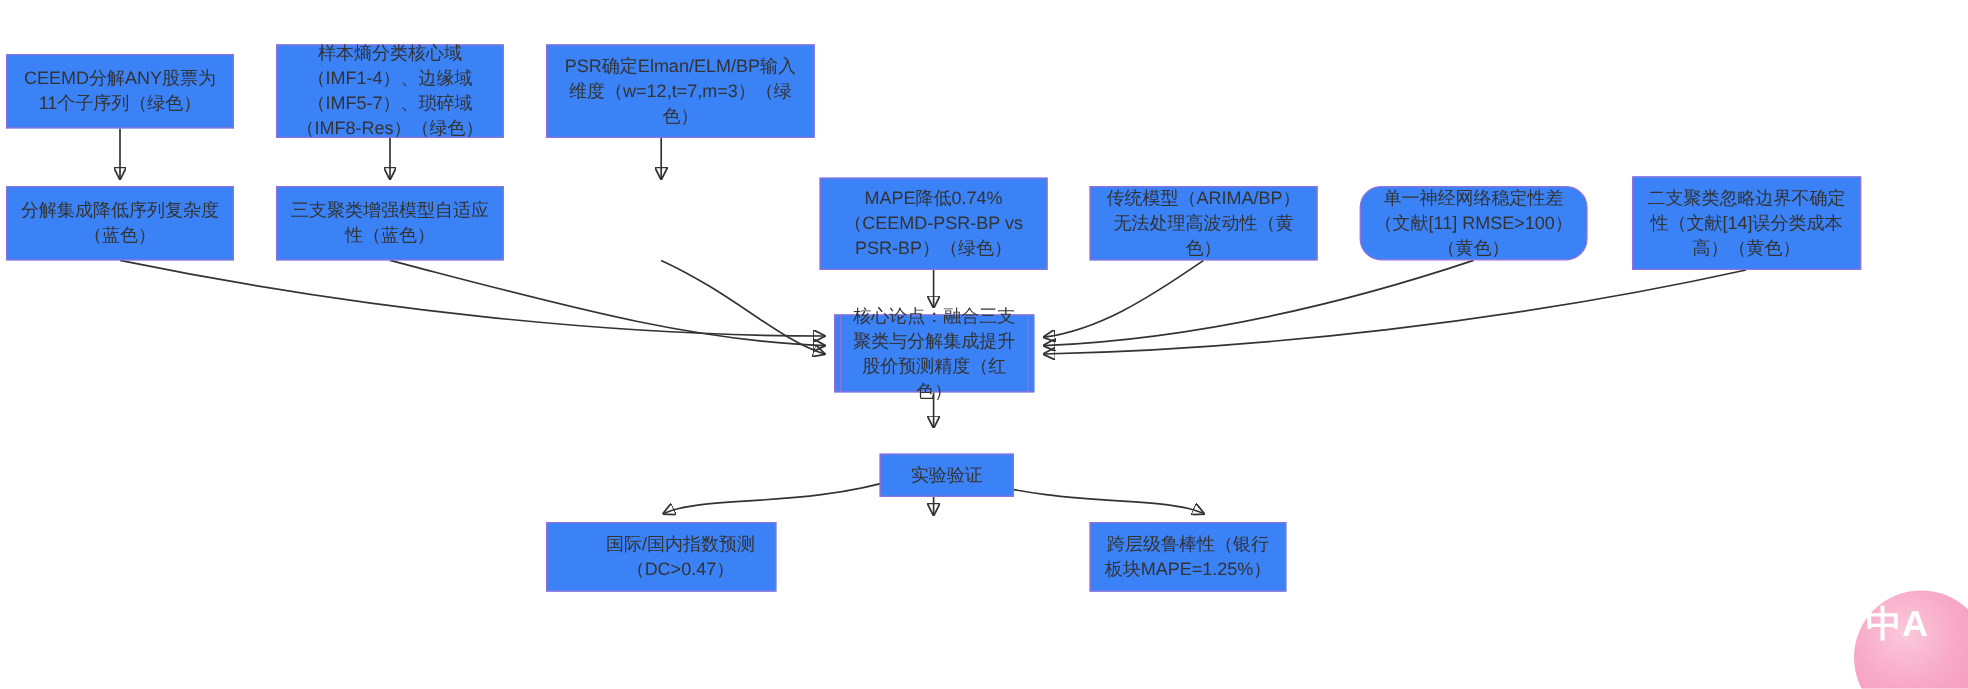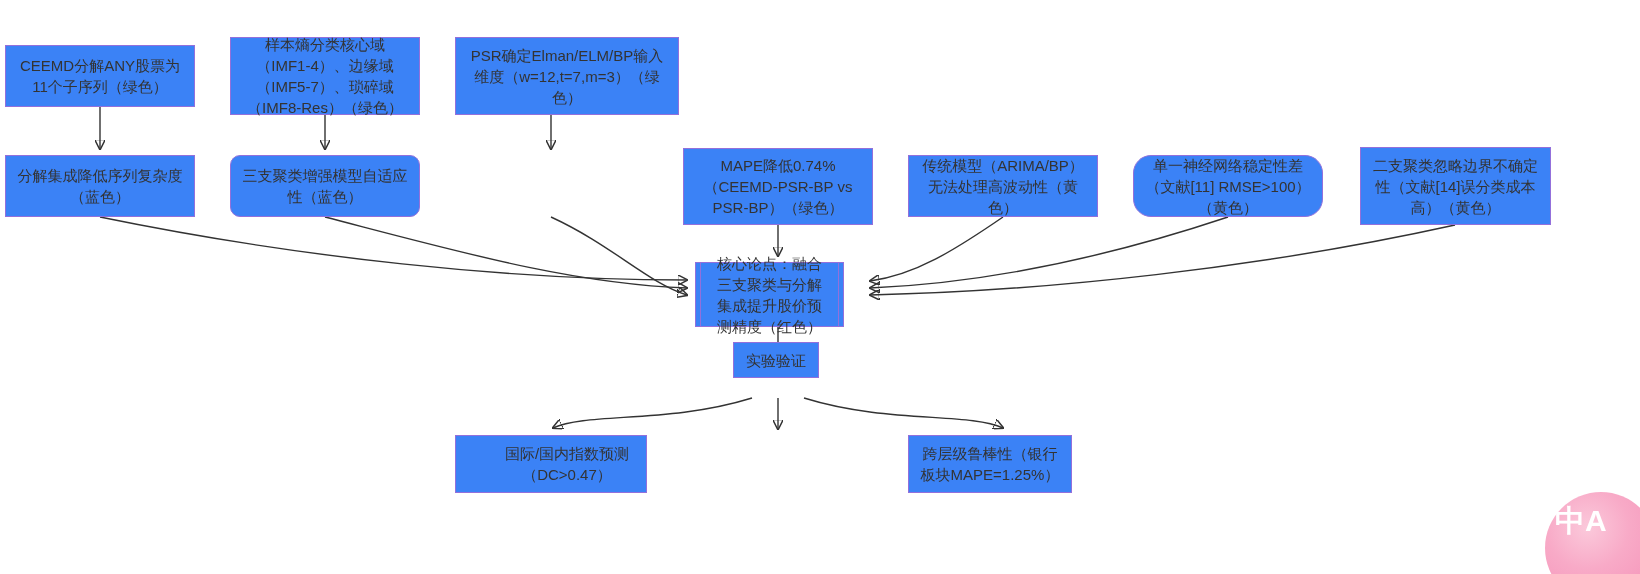--- a/index.html
+++ b/index.html
@@ -73,29 +73,29 @@
     <path d="M752 398 C668 424, 588 412, 553 428" marker-end="url(#arrow)"></path>
     <path d="M778 398 L778 429" marker-end="url(#arrow)"></path>
     <path d="M804 398 C888 424, 968 412, 1003 428" marker-end="url(#arrow)"></path>
   </svg>
 
   <div class="node" style="left:5px;   top:45px;  width:190px; height:62px;">CEEMD分解ANY股票为11个子序列（绿色）</div>
   <div class="node" style="left:230px; top:37px;  width:190px; height:78px;">样本熵分类核心域（IMF1-4）、边缘域（IMF5-7）、琐碎域（IMF8-Res）（绿色）</div>
   <div class="node" style="left:455px; top:37px;  width:224px; height:78px;">PSR确定Elman/ELM/BP输入维度（w=12,t=7,m=3）（绿色）</div>
 
   <div class="node" style="left:5px;   top:155px; width:190px; height:62px;">分解集成降低序列复杂度（蓝色）</div>
-  <div class="node" style="left:230px; top:155px; width:190px; height:62px;border-radius:10px;">三支聚类增强模型自适应性（蓝色）</div>
+  <div class="node" style="left:230px; top:155px; width:190px; height:62px;">三支聚类增强模型自适应性（蓝色）</div>
   <div class="node" style="left:683px; top:148px; width:190px; height:77px;">MAPE降低0.74%（CEEMD-PSR-BP vs PSR-BP）（绿色）</div>
   <div class="node" style="left:908px; top:155px; width:190px; height:62px;">传统模型（ARIMA/BP）无法处理高波动性（黄色）</div>
   <div class="node" style="left:1133px;top:155px; width:190px; height:62px;border-radius:18px;">单一神经网络稳定性差（文献[11] RMSE&gt;100）（黄色）</div>
   <div class="node" style="left:1360px;top:147px; width:191px; height:78px;">二支聚类忽略边界不确定性（文献[14]误分类成本高）（黄色）</div>
 
-  <div class="node subroutine" style="left:695px; top:262px; width:149px; height:65px; padding:5px 14px;">核心论点：融合三支聚类与分解集成提升股价预测精度（红色）</div>
+  <div class="node subroutine" style="left:695px; top:262px; width:167px; height:65px; padding:5px 14px;">核心论点：融合三支聚类与分解集成提升股价预测精度（红色）</div>
 
-  <div class="node" style="left:733px; top:342px; width:86px;  height:36px;text-align:center;">实验验证</div>
+  <div class="node" style="left:733px; top:378px; width:112px;  height:36px;text-align:center;">实验验证</div>
 
   <div class="node" style="left:455px; top:435px; width:192px; height:58px;padding-left:42px;">国际/国内指数预测（DC&gt;0.47）</div>
   <div class="node" style="left:908px; top:435px; width:164px; height:58px;">跨层级鲁棒性（银行板块MAPE=1.25%）</div>
 
   <div class="translate-btn">
     <span>中A</span>
   </div>
 
 </div>
 

